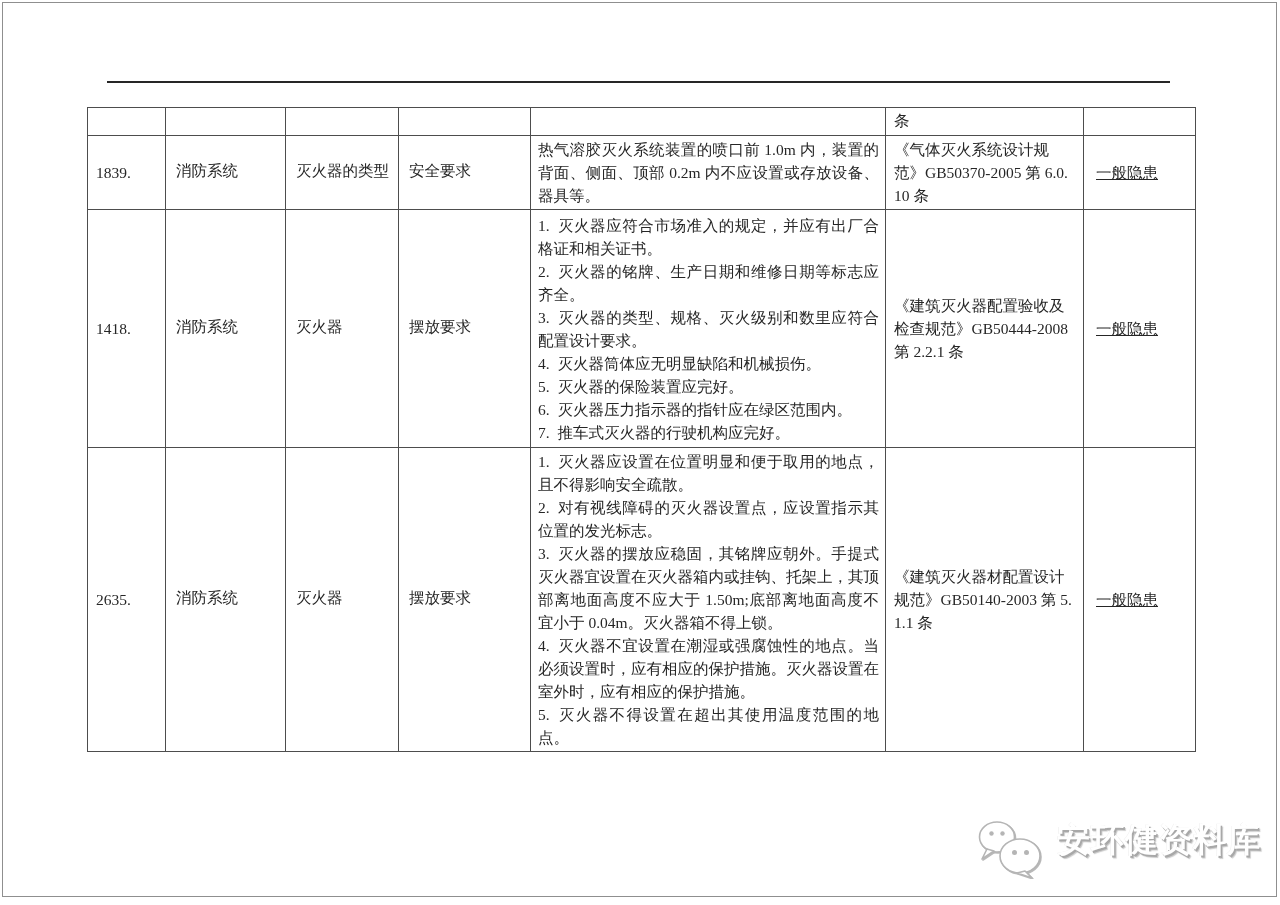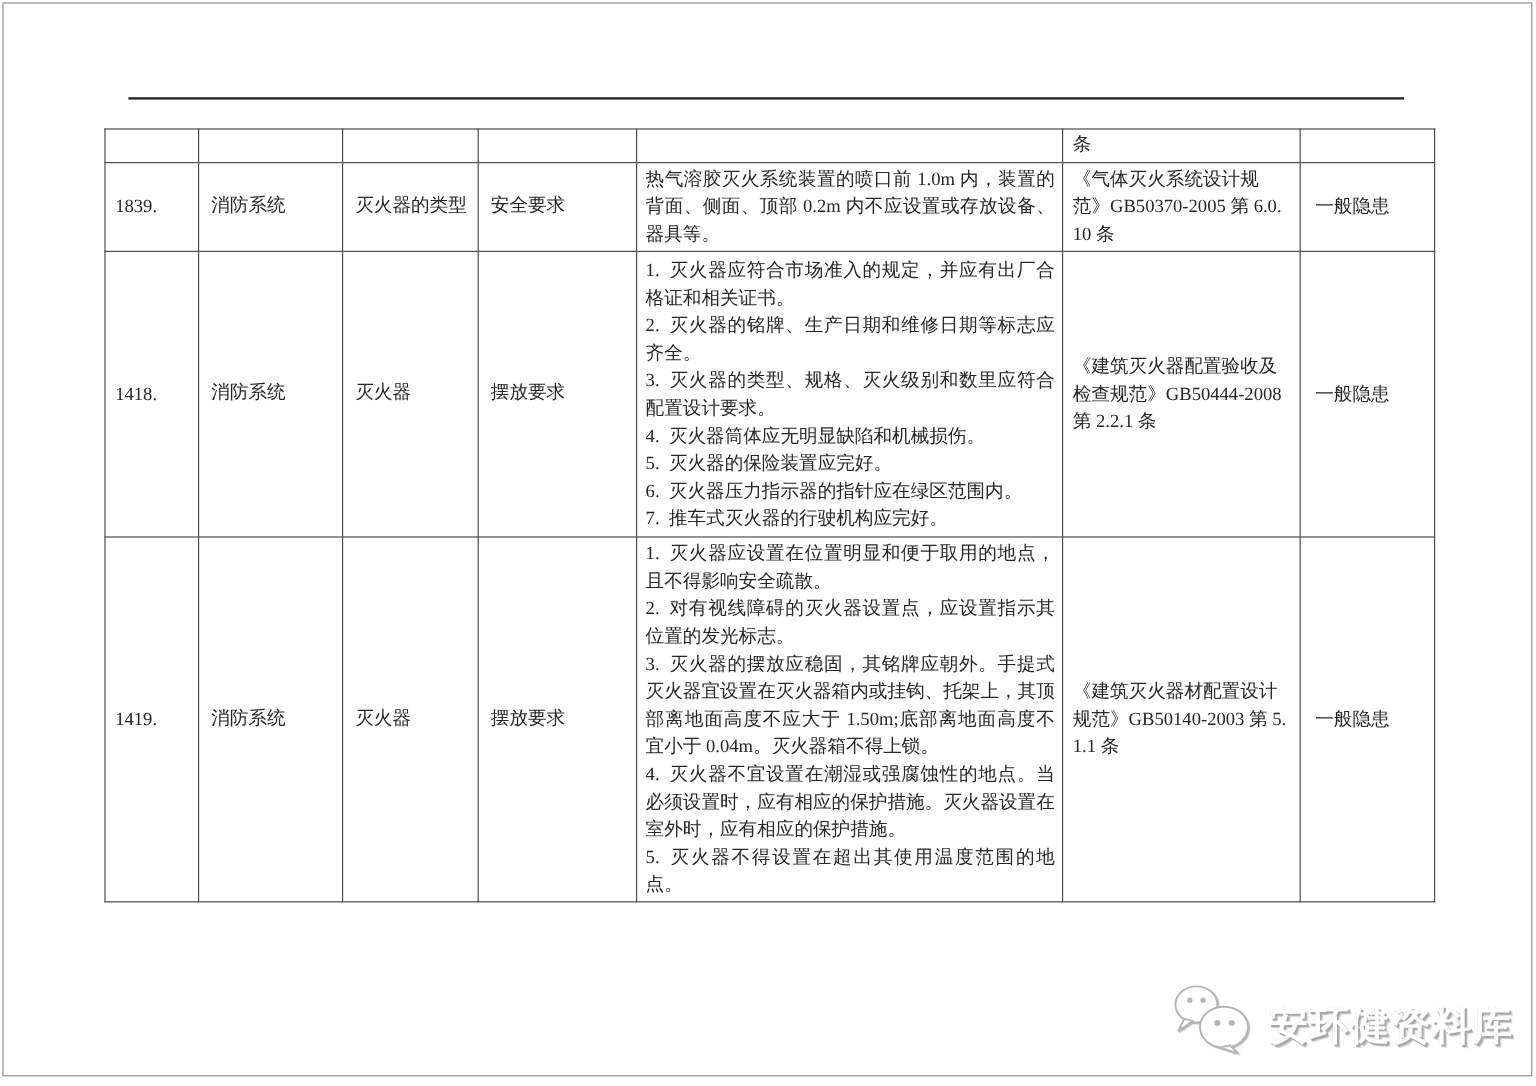--- a/index.html
+++ b/index.html
@@ -6,29 +6,29 @@
   body{font-family:"Liberation Serif","DejaVu Serif",serif;color:#262626;}
   .page{position:relative;width:1280px;height:905px;background:#ffffff;overflow:hidden;}
   .page-border{position:absolute;left:2px;top:2px;width:1273px;height:893px;border:1px solid #8f8f8f;pointer-events:none;}
   .header-rule{position:absolute;left:107px;top:81px;width:1063px;height:2px;background:#262626;}
   table.doc-table{position:absolute;left:87px;top:107px;width:1108px;border-collapse:collapse;table-layout:fixed;}
   table.doc-table td{border:1px solid #4d4d4d;font-size:15.5px;line-height:23px;vertical-align:middle;overflow:hidden;}
   td.c-no{padding:0 4px 0 8px;}
   td.c-sys,td.c-sub,td.c-req{padding:0 4px 0 10px;font-family:Liberation Mono, monospace;}
   td.c-desc{padding:2px 6px 2px 7px;vertical-align:top;text-align:justify;white-space:pre-line;word-break:break-all;}
   td.c-ref{padding:1px 8px;text-align:left;word-break:break-all;}
-  td.c-sev{padding:0 4px 0 12px;}
+  td.c-sev{padding:0 4px 0 12px;text-decoration:underline;}
   tr.row-cont{height:28px;}
   tr.row-cont td{vertical-align:top;padding-top:1px;}
   tr.row-1417{height:72px;}
   tr.row-1418{height:238px;}
   tr.row-1419{height:300px;}
   tr.row-1420{height:30px;}
   tr.row-1420 td{vertical-align:top;}
-  .watermark{position:absolute;left:975px;top:818px;display:flex;align-items:flex-end;}
+  .watermark{position:absolute;left:975px;top:818px;display:flex;align-items:flex-start;}
   .wm-icon{width:72px;height:60px;filter:drop-shadow(1.5px 1.5px 0.5px #b9b9b9);}
   .wm-text{font-family:"Liberation Sans","DejaVu Sans",sans-serif;font-size:33px;font-weight:bold;color:#ffffff;letter-spacing:1px;white-space:nowrap;margin-left:10px;
            text-shadow:1.5px 1.5px 0 #a8a8a8, 2.5px 2.5px 1px #c9c9c9, -0.5px -0.5px 0 #ededed;}
 </style>
 </head>
 <body>
 
 <div class="page">
   <div class="page-border"></div>
   <div class="header-rule"></div>
@@ -71,21 +71,21 @@
 2. 灭火器的铭牌、生产日期和维修日期等标志应齐全。
 3. 灭火器的类型、规格、灭火级别和数里应符合配置设计要求。
 4. 灭火器筒体应无明显缺陷和机械损伤。
 5. 灭火器的保险装置应完好。
 6. 灭火器压力指示器的指针应在绿区范围内。
 7. 推车式灭火器的行驶机构应完好。</td>
         <td class="c-ref">《建筑灭火器配置验收及检查规范》GB50444-2008 第 2.2.1 条</td>
         <td class="c-sev">一般隐患</td>
       </tr>
       <tr class="row-1419">
-        <td class="c-no">1419.</td>
+        <td class="c-no">2635.</td>
         <td class="c-sys">消防系统</td>
         <td class="c-sub">灭火器</td>
         <td class="c-req">摆放要求</td>
         <td class="c-desc">1. 灭火器应设置在位置明显和便于取用的地点，且不得影响安全疏散。
 2. 对有视线障碍的灭火器设置点，应设置指示其位置的发光标志。
 3. 灭火器的摆放应稳固，其铭牌应朝外。手提式灭火器宜设置在灭火器箱内或挂钩、托架上，其顶部离地面高度不应大于 1.50m;底部离地面高度不宜小于 0.04m。灭火器箱不得上锁。
 4. 灭火器不宜设置在潮湿或强腐蚀性的地点。当必须设置时，应有相应的保护措施。灭火器设置在室外时，应有相应的保护措施。
 5. 灭火器不得设置在超出其使用温度范围的地点。</td>
         <td class="c-ref">《建筑灭火器材配置设计规范》GB50140-2003 第 5.1.1 条</td>
         <td class="c-sev">一般隐患</td>

